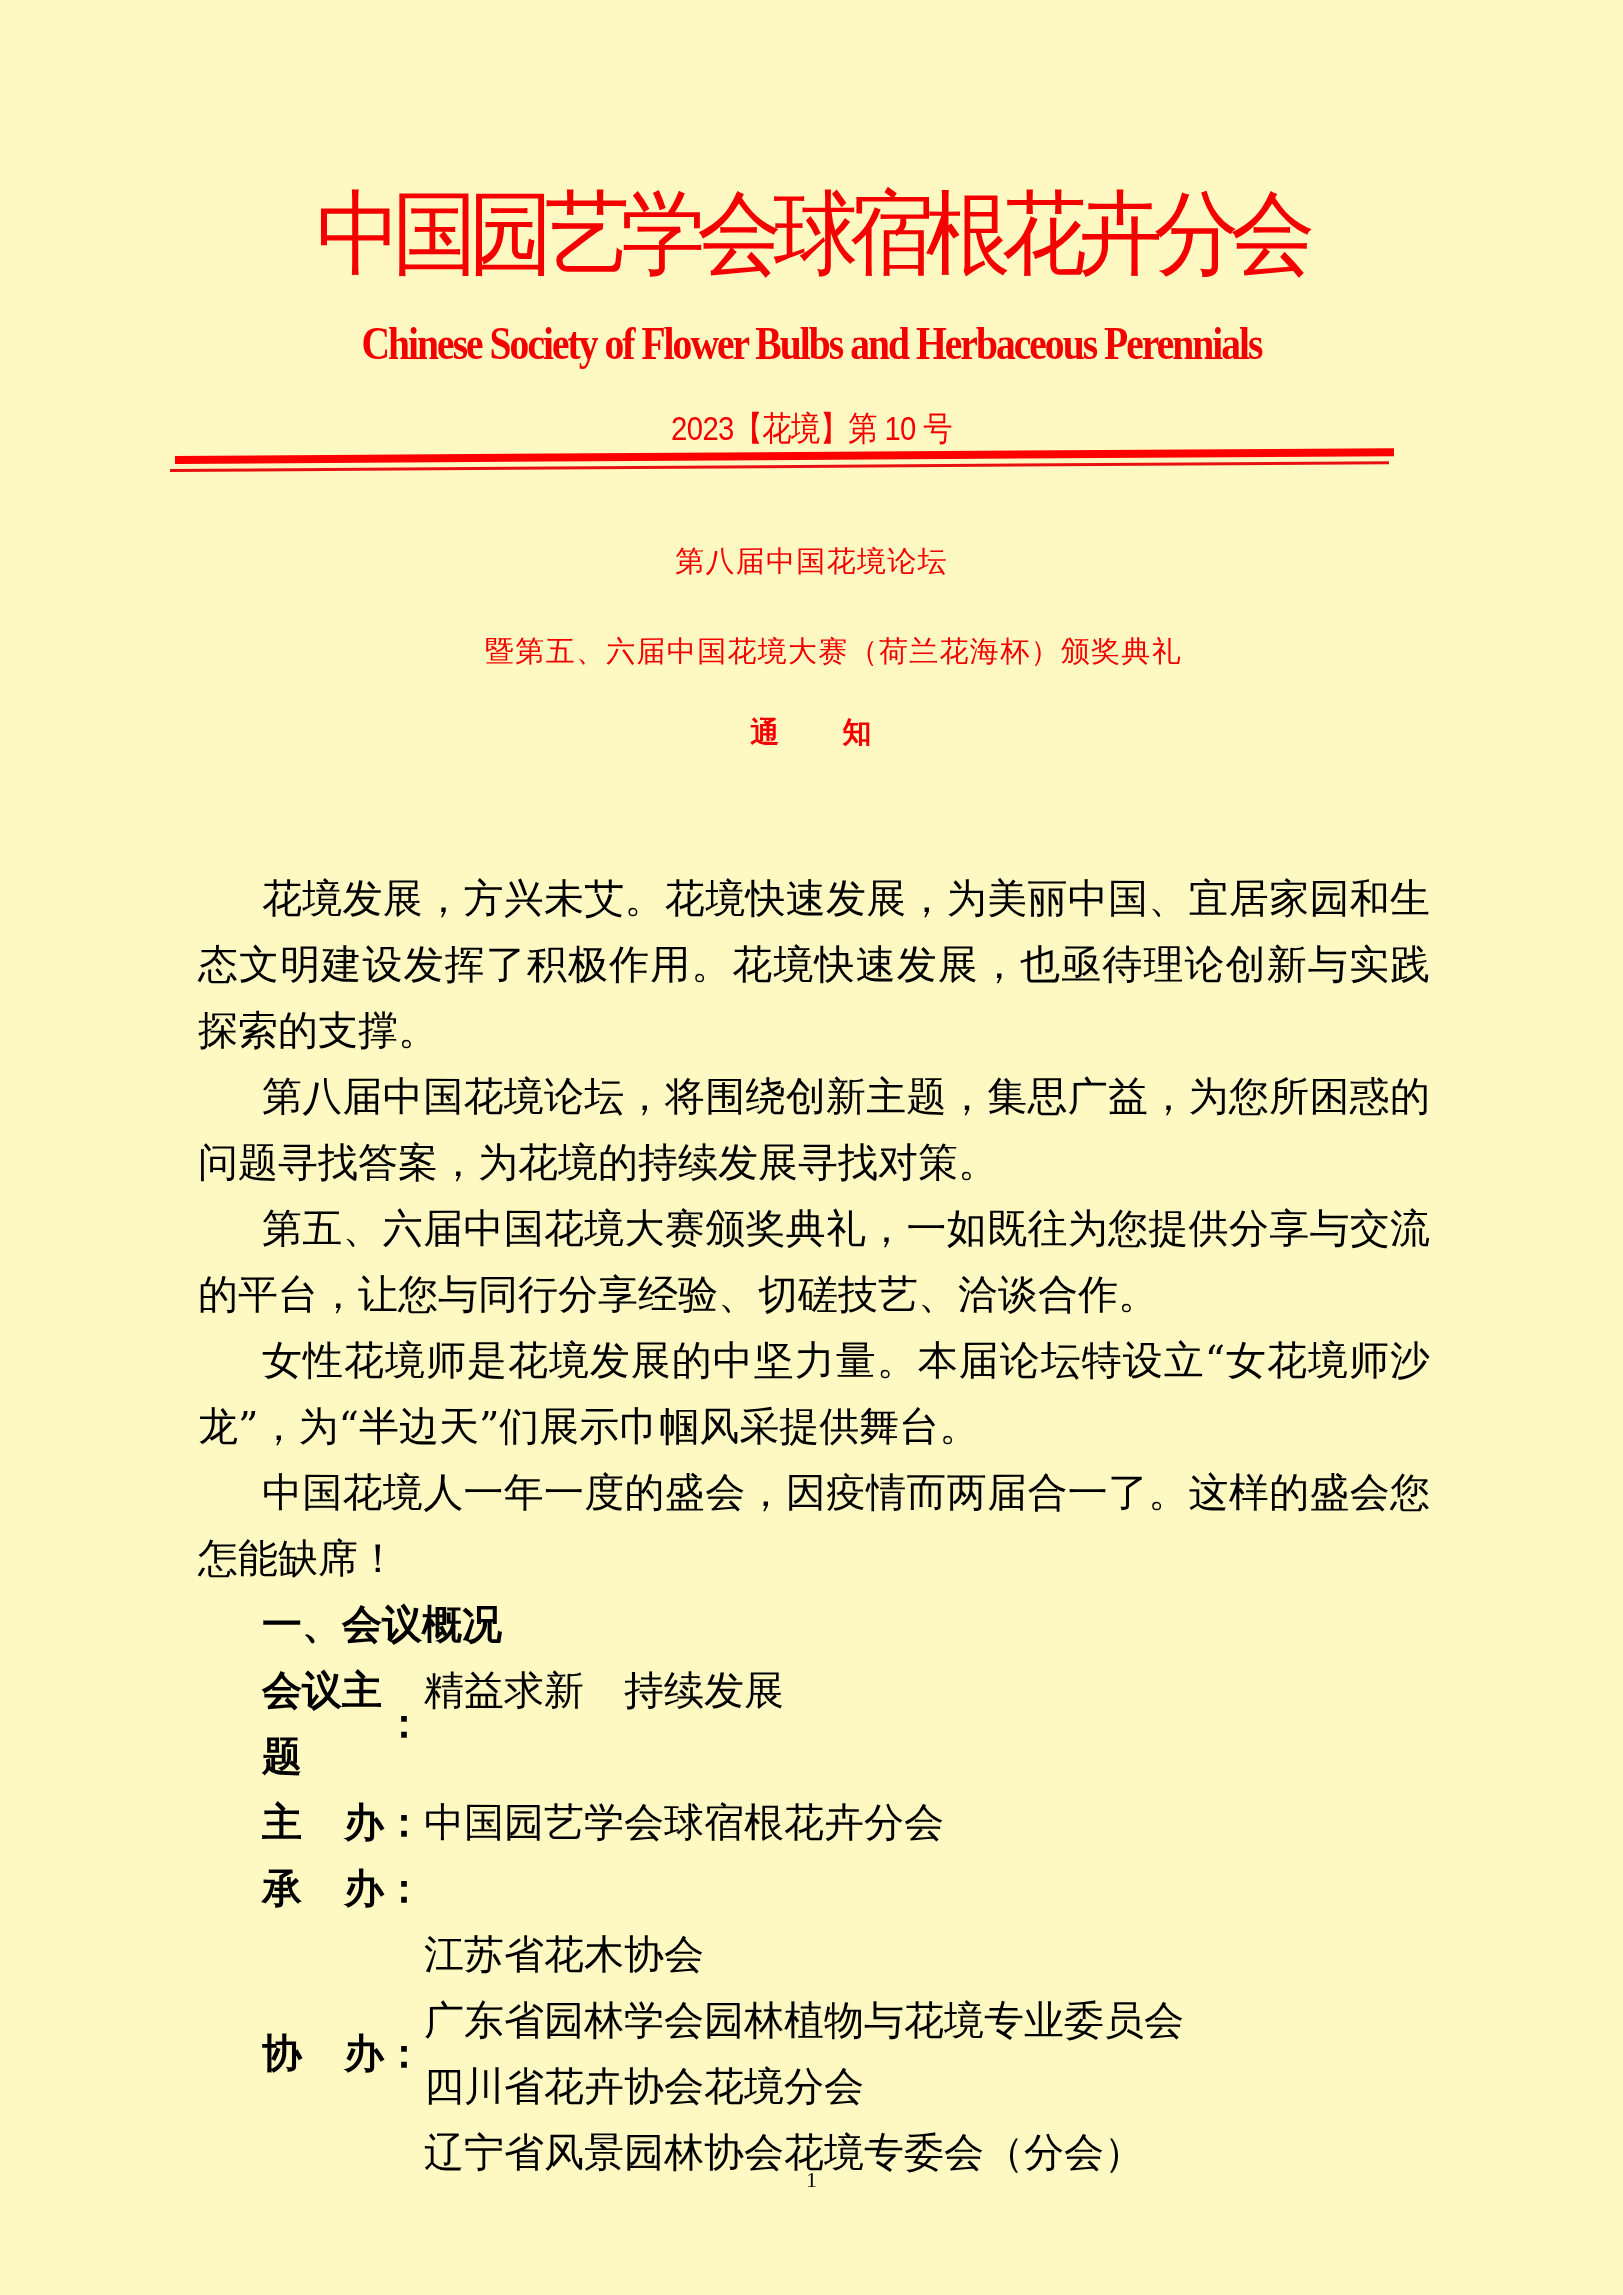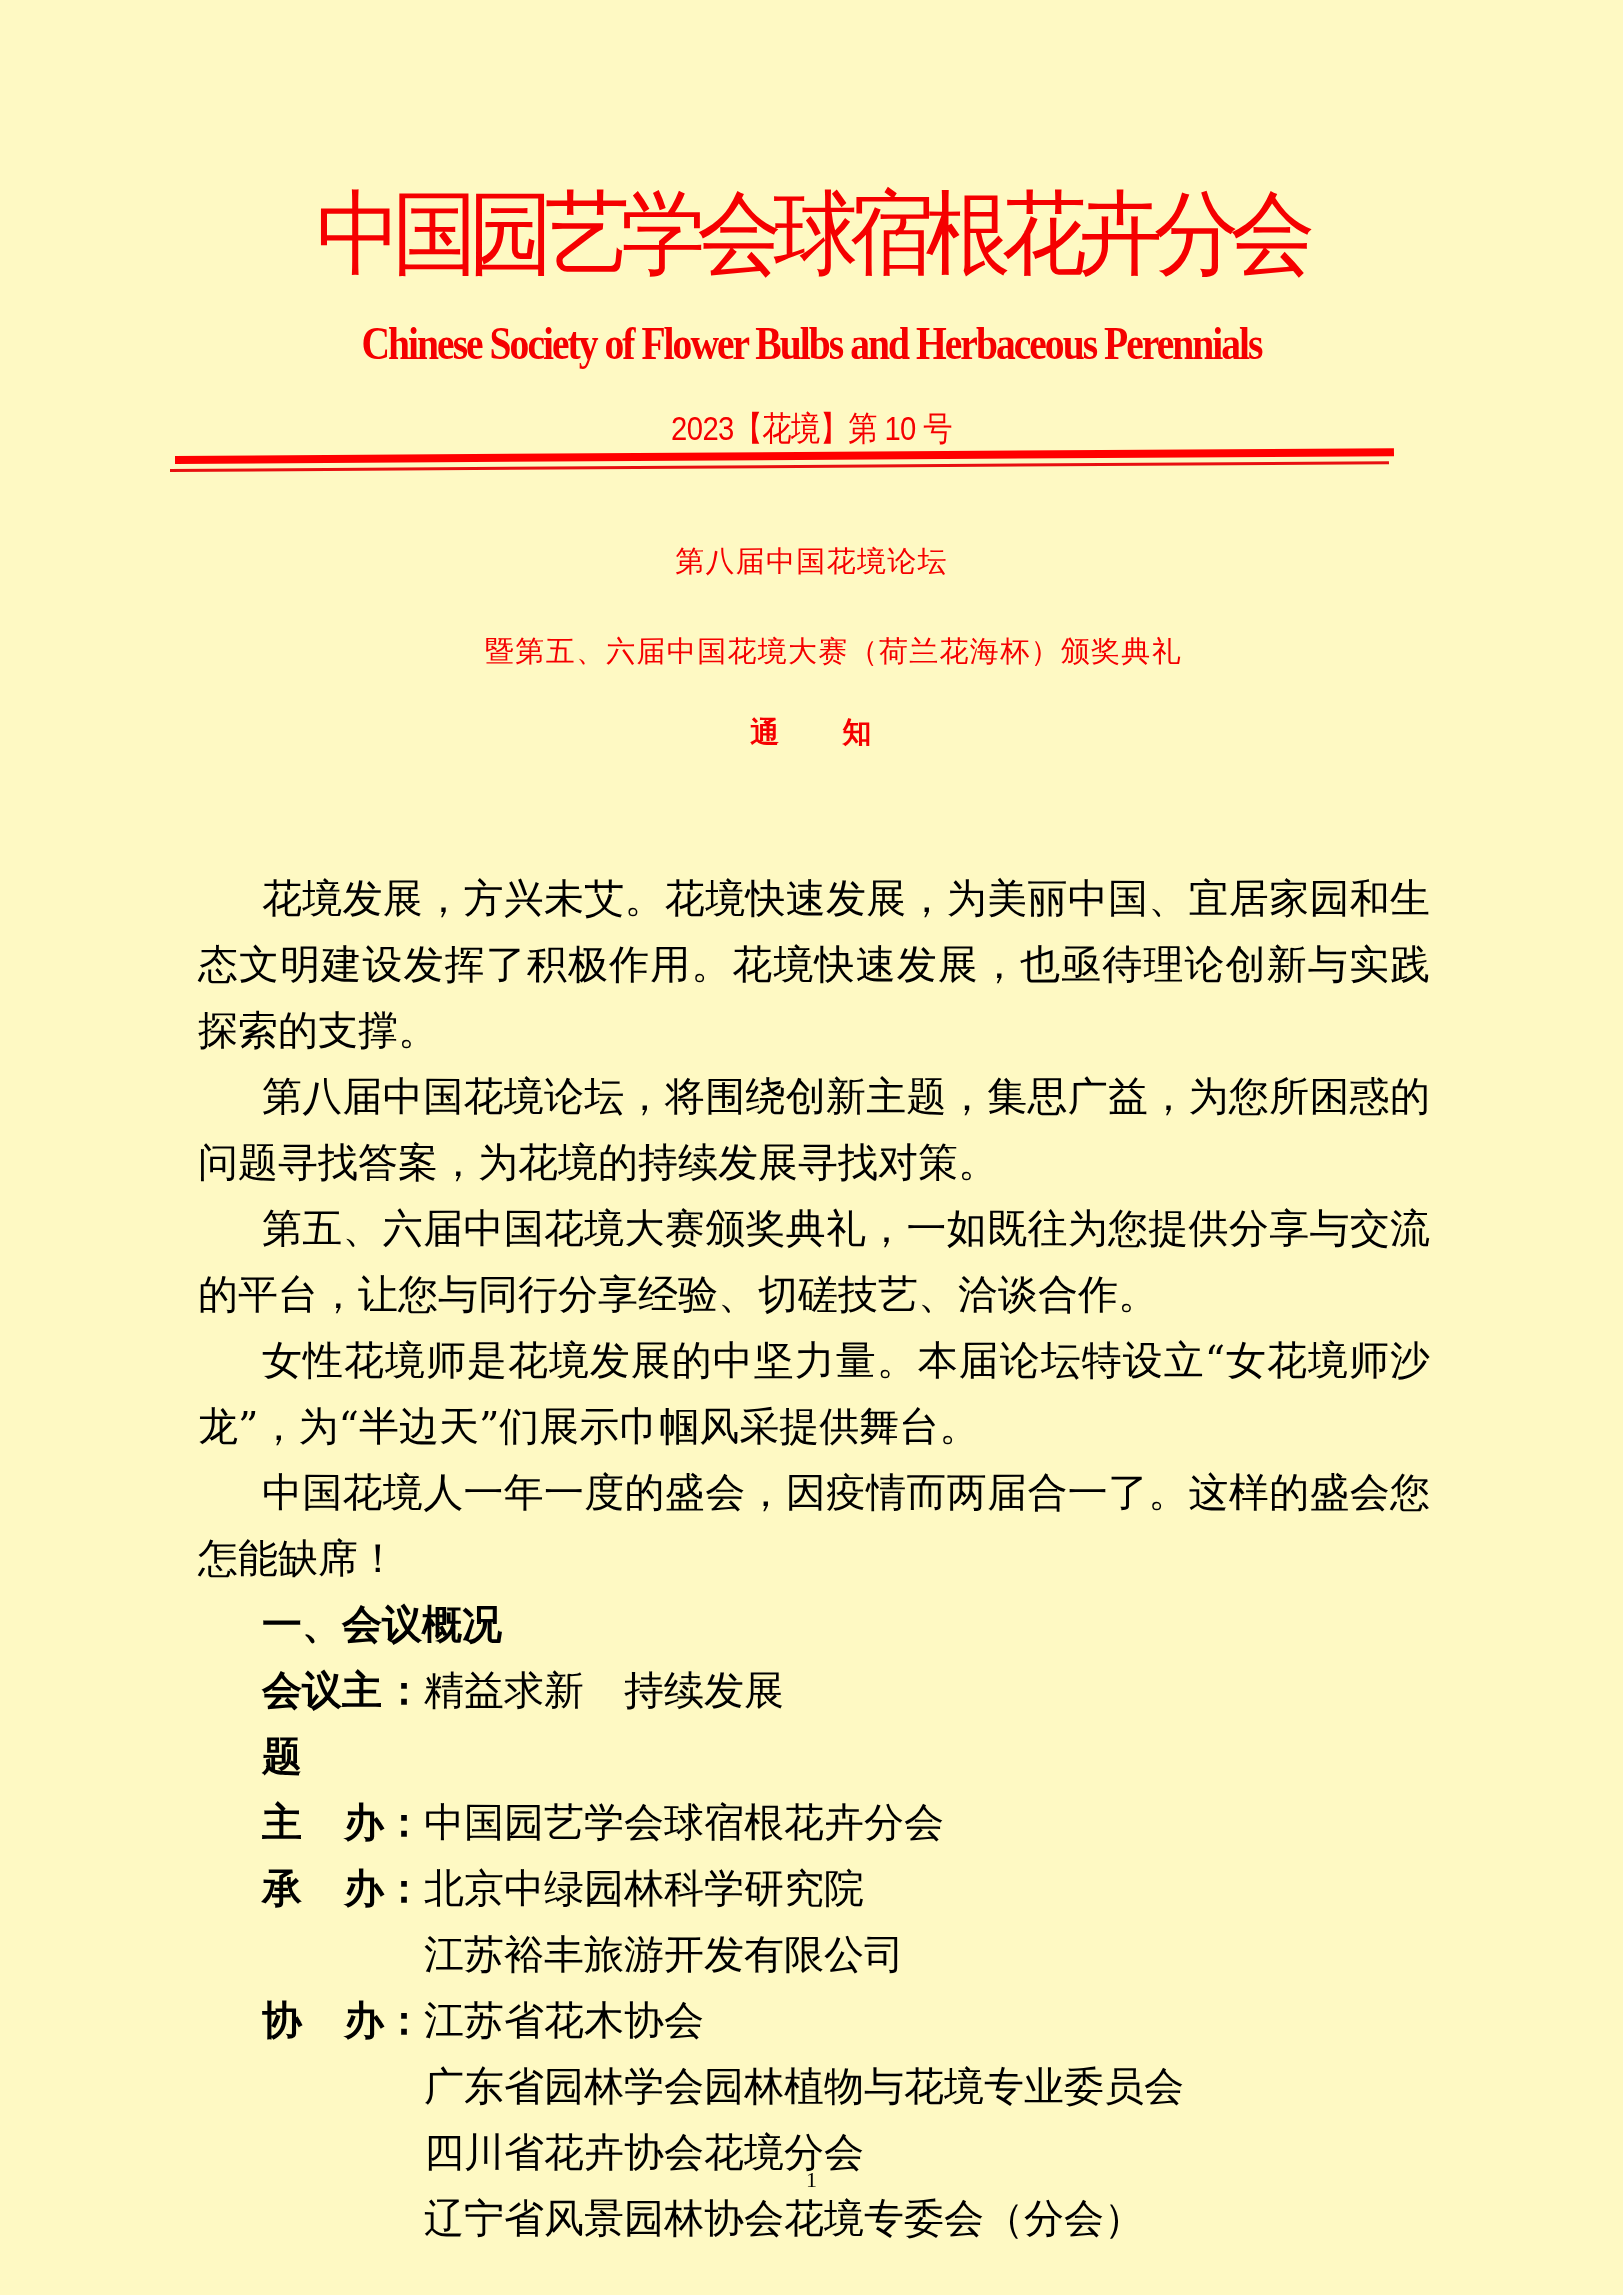--- a/index.html
+++ b/index.html
@@ -52,21 +52,21 @@
   }
   .body p { margin:0; text-align:justify; text-align-last:left; }
   .body p.indent { text-indent:64px; }
   .body .section-heading {
     margin:0; padding-left:64px;
     font-family:"DejaVu Sans","Liberation Sans",sans-serif; font-weight:bold;
   }
   .info-row { display:flex; margin:0; padding-left:64px; }
   .info-label {
     width:162px; flex:0 0 162px; display:flex; justify-content:space-between;
-    font-family:"DejaVu Sans","Liberation Sans",sans-serif; font-weight:bold;
+    font-family:"DejaVu Sans","Liberation Sans",sans-serif; font-weight:bold;align-items:center;
   }
   .info-values { flex:1; }
   .info-values div { margin:0; }
 
   .page-number {
     position:absolute; left:0; top:2163px; width:1623px; text-align:center;
     font-family:"Liberation Serif","DejaVu Serif",serif;
     font-size:22px; line-height:33px; color:#000;
   }
 </style>
@@ -112,24 +112,20 @@
       <div class="info-values">
         <div>中国园艺学会球宿根花卉分会</div>
       </div>
     </div>
 
     <div class="info-row">
       <div class="info-label">
         <span>承</span>
         <span><span>办</span><span>：</span></span>
       </div>
-      <div class="info-values">
-        <div>北京中绿园林科学研究院</div>
-        <div>江苏裕丰旅游开发有限公司</div>
-      </div>
     </div>
 
     <div class="info-row">
       <div class="info-label">
         <span>协</span>
         <span><span>办</span><span>：</span></span>
       </div>
       <div class="info-values">
         <div>江苏省花木协会</div>
         <div>广东省园林学会园林植物与花境专业委员会</div>

